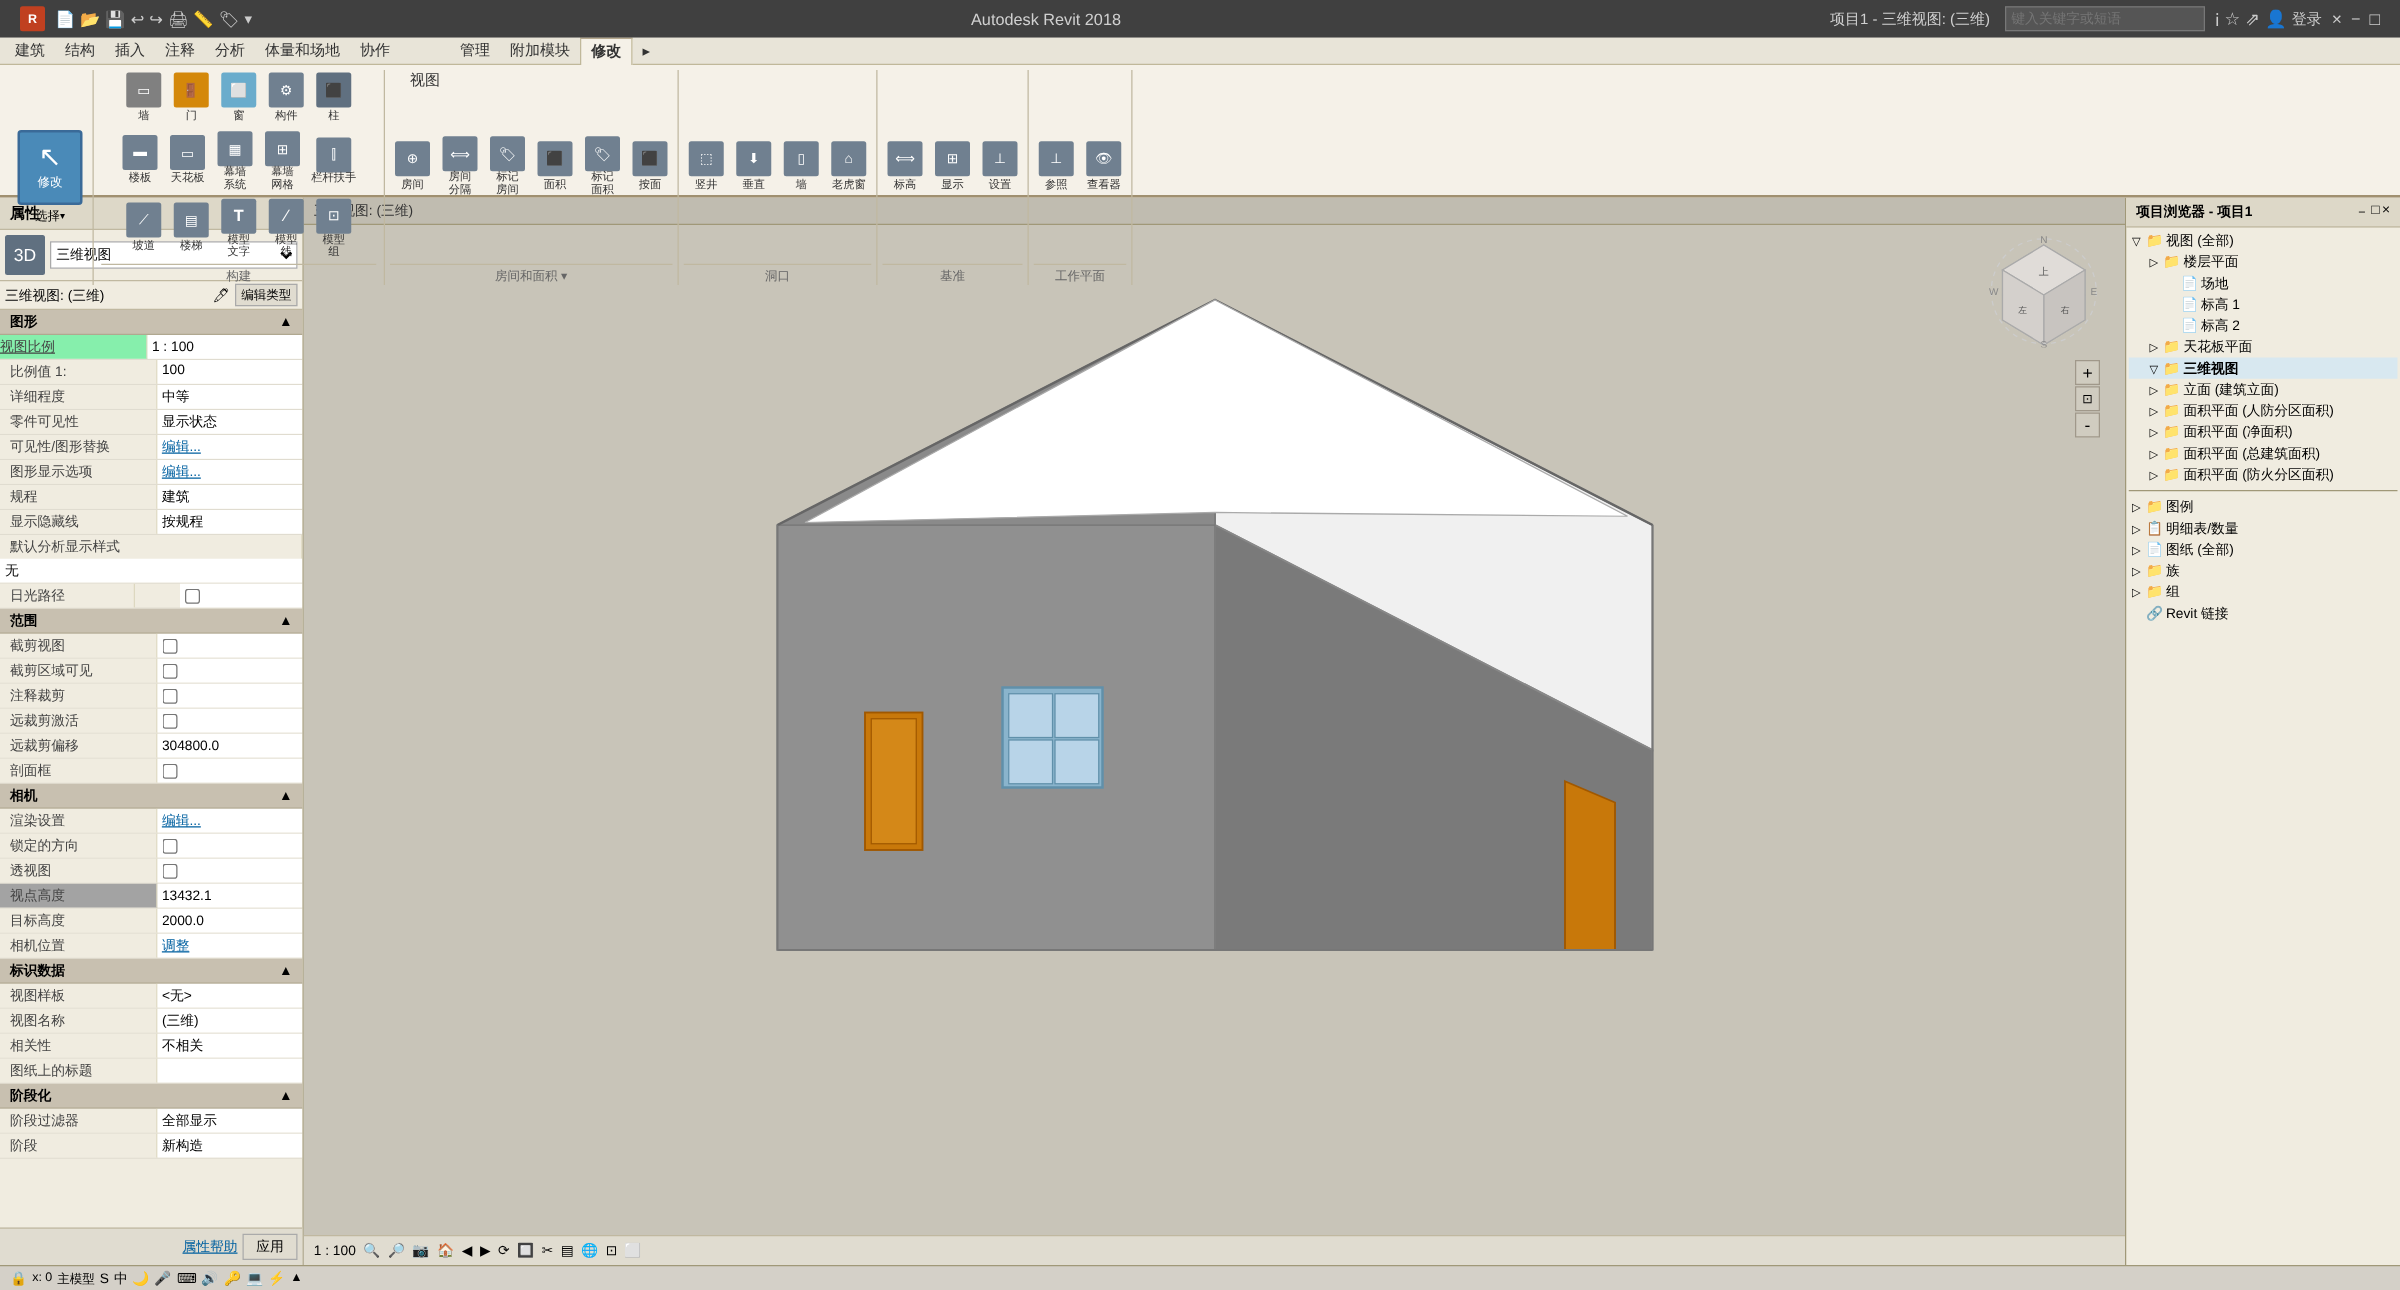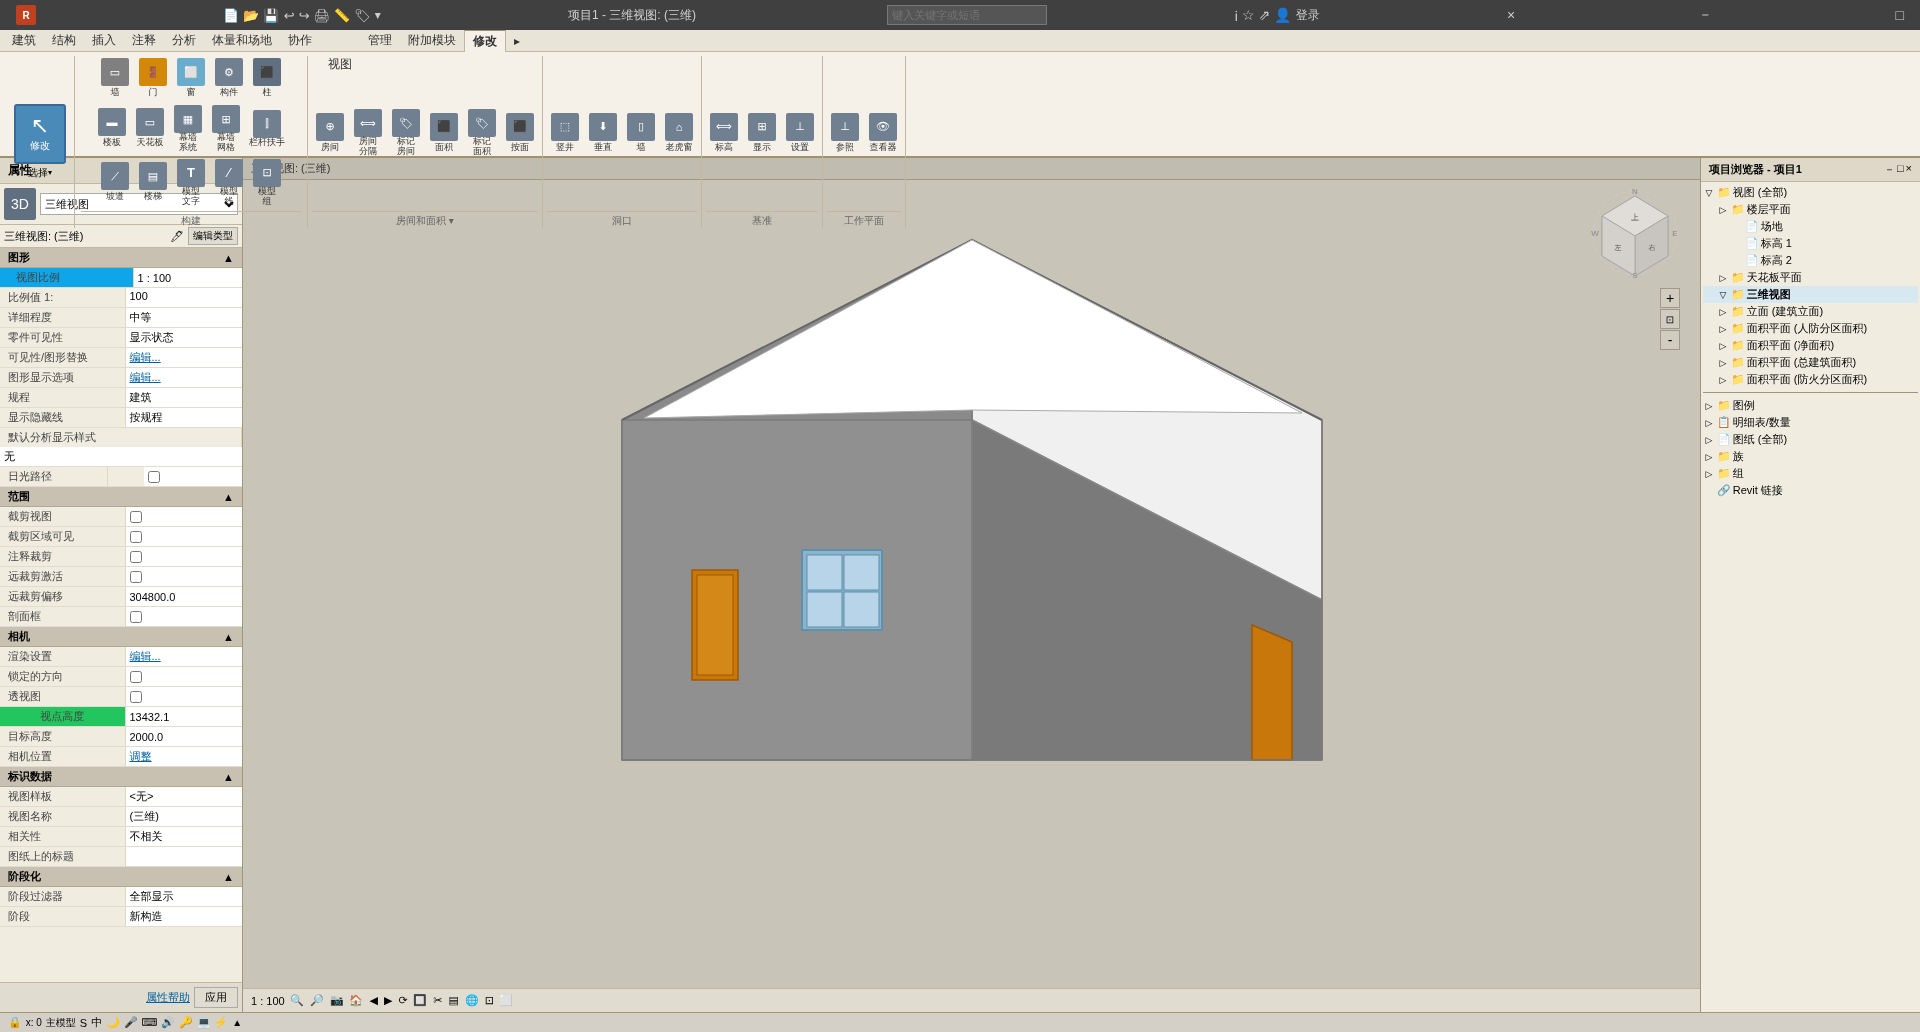--- a/index.html
+++ b/index.html
@@ -40,20 +40,21 @@
     <span style="color:#ccc;cursor:pointer;font-size:13px;">📄</span>
     <span style="color:#ccc;cursor:pointer;font-size:13px;">📂</span>
     <span style="color:#ccc;cursor:pointer;font-size:13px;">💾</span>
     <span style="color:#ccc;cursor:pointer;font-size:13px;">↩</span>
     <span style="color:#ccc;cursor:pointer;font-size:13px;">↪</span>
     <span style="color:#ccc;cursor:pointer;font-size:13px;">🖨</span>
     <span style="color:#ccc;cursor:pointer;font-size:13px;">📏</span>
     <span style="color:#ccc;cursor:pointer;font-size:13px;">🏷</span>
     <span style="color:#ccc;cursor:pointer;">▾</span>
   </div>
+  <div style="flex:1;text-align:center;color:#d0d0d0;font-size:13px;">Autodesk Revit 2018</div>
   <div style="color:#d0d0d0;font-size:12px;margin-right:12px;">项目1 - 三维视图: (三维)</div>
   <div style="display:flex;align-items:center;margin-right:8px;">
     <input style="width: 160px; height: 20px; background: rgb(85, 85, 85); border: 1px solid rgb(119, 119, 119); color: rgb(204, 204, 204); padding: 0px 4px; font-size: 11px;" type="text" placeholder="键入关键字或短语">
   </div>
   <div style="display:flex;align-items:center;gap:4px;margin-right:8px;">
     <span style="color:#ccc;cursor:pointer;font-size:14px;">ℹ</span>
     <span style="color:#ccc;cursor:pointer;font-size:14px;">☆</span>
     <span style="color:#ccc;cursor:pointer;font-size:14px;">⇗</span>
     <span style="color:#ccc;cursor:pointer;font-size:14px;">👤</span>
     <span style="color:#ccc;cursor:pointer;font-size:12px;">登录</span>
@@ -266,21 +267,21 @@
     </div>
 
     <div style="flex:1;overflow-y:auto;">
 
       <div>
         <div style="background:#c8c0b0;padding:2px 8px;font-weight:bold;font-size:11px;display:flex;justify-content:space-between;align-items:center;border-bottom:1px solid #b0a890;cursor:pointer;">
           <span>图形</span>
             <span>▲</span>
         </div>
         <div class="prop-row" style="display:flex;border-bottom:1px solid #e0dcd0;font-size:11px;">
-          <span style="flex:1;padding:2px 16px;color:#444;background:#0ea5e9;border-right:1px solid #ddd8c0;">视图比例</span>
+          <span style="flex:1;padding:2px 0;color:#444;background:#86efac;border-right:1px solid #ddd8c0;text-decoration:underline;">视图比例</span>
           <input style="flex: 1 1 0%; padding: 2px 4px; background: rgb(255, 255, 255); border: none; font-size: 11px; width: 0px;" value="1 : 100">
         </div>
         <div style="display:flex;border-bottom:1px solid #e0dcd0;font-size:11px;">
           <span style="flex:1;padding:2px 8px;color:#444;background:#f0ece0;border-right:1px solid #ddd8c0;">比例值 1:</span>
           <span style="flex:1;padding:2px 4px;background:#fff;">100</span>
         </div>
         <div style="display:flex;border-bottom:1px solid #e0dcd0;font-size:11px;">
           <span style="flex:1;padding:2px 8px;color:#444;background:#f0ece0;border-right:1px solid #ddd8c0;">详细程度</span>
           <span style="flex:1;padding:2px 4px;background:#fff;cursor:pointer;">中等</span>
         </div>
@@ -372,21 +373,21 @@
             <input type="checkbox" style="width: 12px; height: 12px;">
           </div>
         </div>
         <div style="display:flex;border-bottom:1px solid #e0dcd0;font-size:11px;">
           <span style="flex:1;padding:2px 8px;color:#444;background:#f0ece0;border-right:1px solid #ddd8c0;">透视图</span>
           <div style="flex:1;padding:2px 4px;background:#fff;display:flex;align-items:center;">
             <input type="checkbox" style="width: 12px; height: 12px;">
           </div>
         </div>
         <div style="display:flex;border-bottom:1px solid #e0dcd0;font-size:11px;">
-          <span style="flex:1;padding:2px 8px;color:#444;background:#22c55e;border-right:1px solid #ddd8c0;text-align:center;">视点高度</span>
+          <span style="flex:1;padding:2px 8px;color:#444;background:#a3a3a3;border-right:1px solid #ddd8c0;">视点高度</span>
           <input style="flex: 1 1 0%; padding: 2px 4px; background: rgb(255, 255, 255); border: none; font-size: 11px; width: 0px;" value="13432.1">
         </div>
         <div style="display:flex;border-bottom:1px solid #e0dcd0;font-size:11px;">
           <span style="flex:1;padding:2px 8px;color:#444;background:#f0ece0;border-right:1px solid #ddd8c0;">目标高度</span>
           <input style="flex: 1 1 0%; padding: 2px 4px; background: rgb(255, 255, 255); border: none; font-size: 11px; width: 0px;" value="2000.0">
         </div>
         <div style="display:flex;border-bottom:1px solid #e0dcd0;font-size:11px;">
           <span style="flex:1;padding:2px 8px;color:#444;background:#f0ece0;border-right:1px solid #ddd8c0;">相机位置</span>
           <span style="flex:1;padding:2px 4px;background:#fff;color:#0060a0;text-decoration:underline;cursor:pointer;">调整</span>
         </div>

